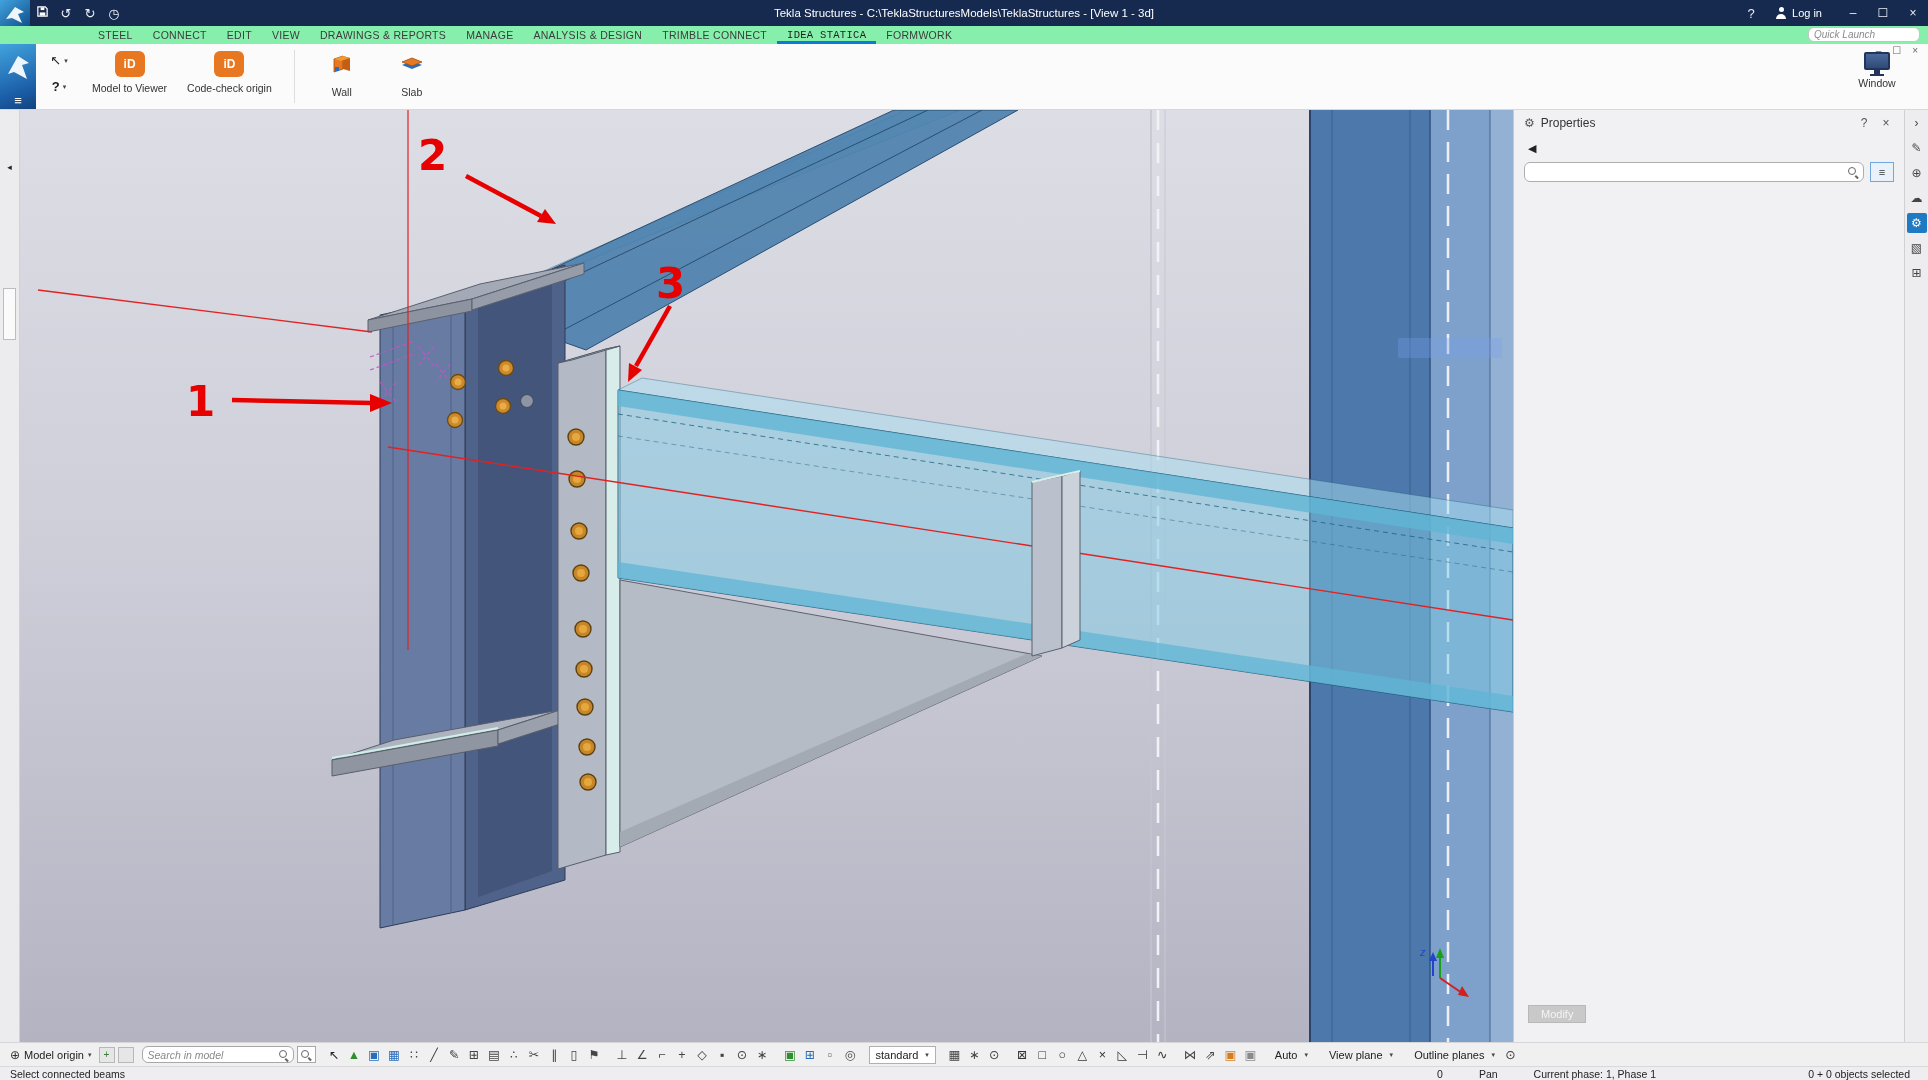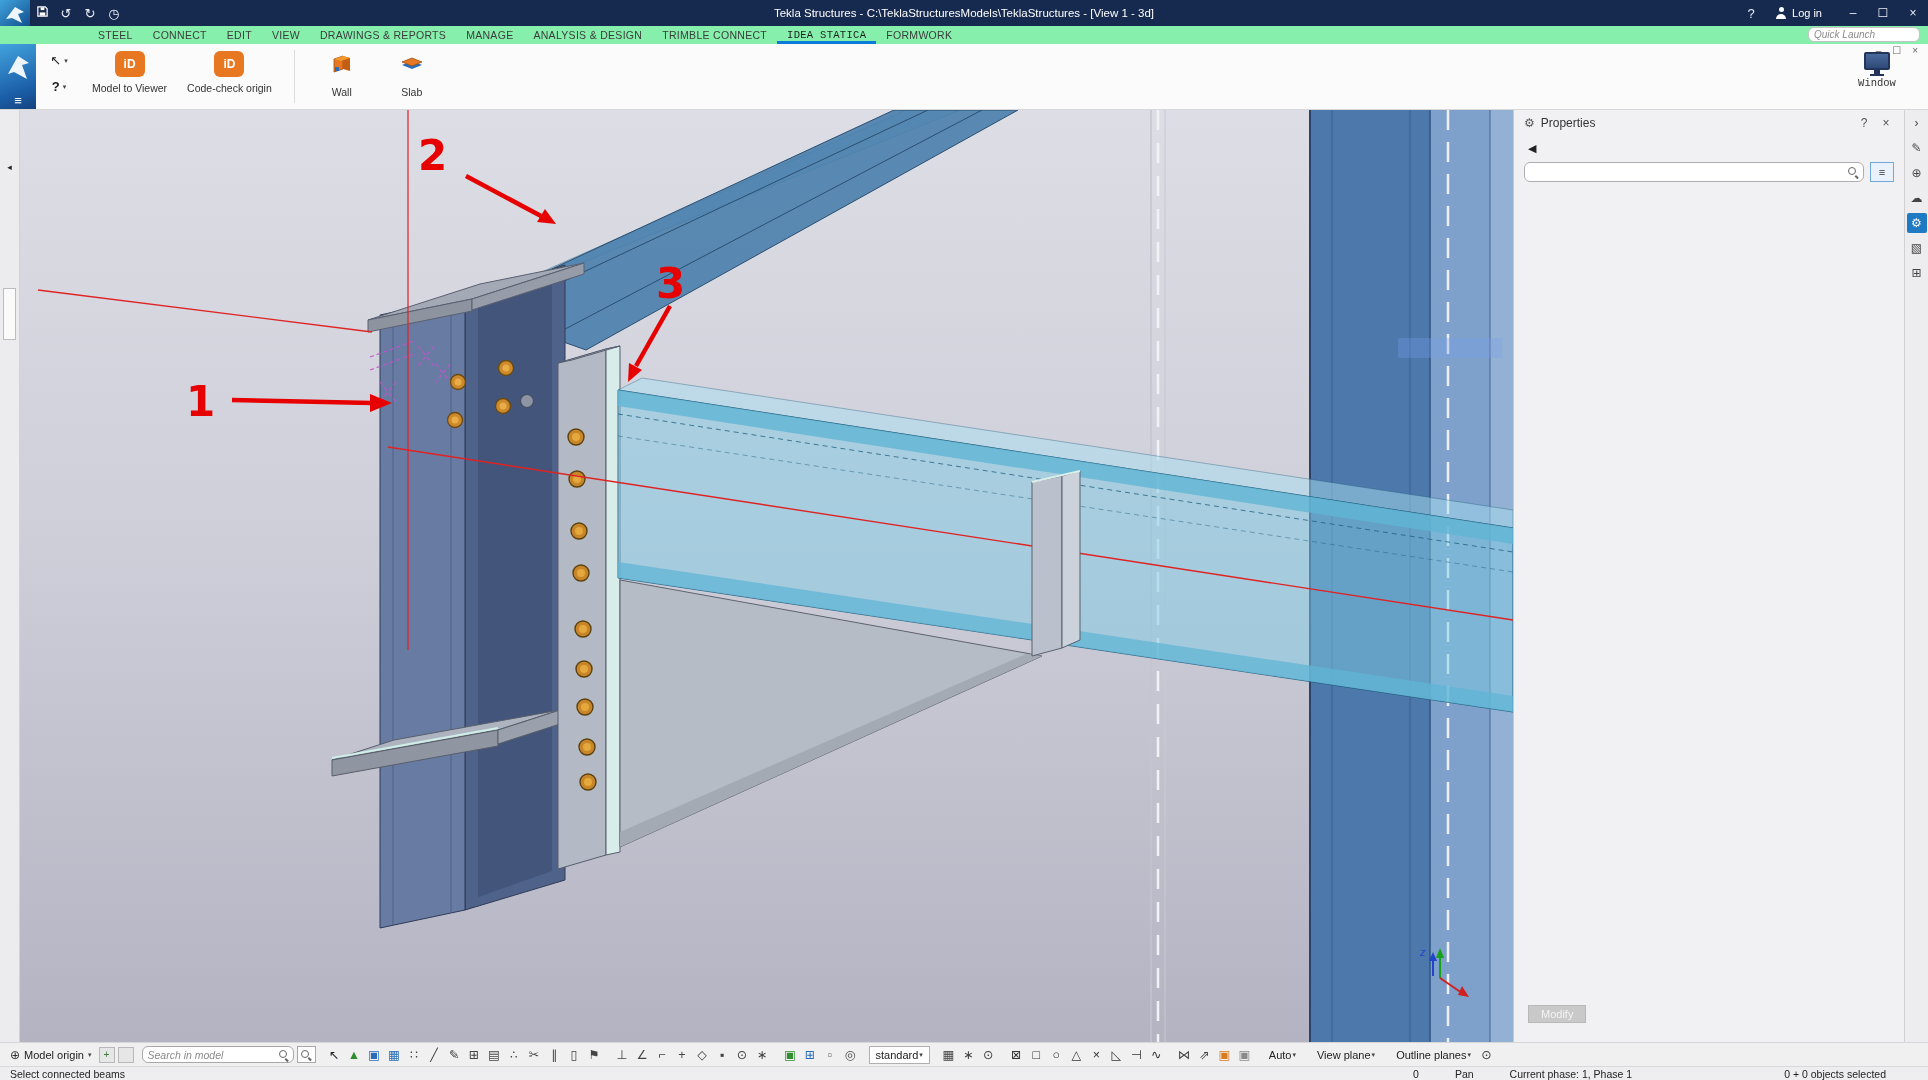--- a/index.html
+++ b/index.html
@@ -41,21 +41,21 @@
   .rb-tools{width:46px;display:flex;flex-direction:column;padding-top:9px;gap:11px;align-items:center;}
   .rb-tool{display:flex;align-items:center;gap:3px;font-size:13px;color:#1a1a1a;}
   .rb-tool .caret{font-size:7px;color:#444;}
   .rb-tool .q{font-weight:bold;}
   .rb-btn{display:flex;flex-direction:column;align-items:center;padding:7px 10px 0;min-width:70px;}
   .rb-label{font-size:10.5px;color:#333;margin-top:5px;white-space:nowrap;}
   .idea-icon{width:30px;height:26px;background:#e87722;border-radius:6px;color:#fff;display:flex;
     align-items:center;justify-content:center;font-weight:bold;font-size:12px;}
   .rb-sep{width:1px;background:#ddd;margin:6px 12px;}
   .rb-right{margin-left:auto;position:relative;padding-right:16px;display:flex;align-items:flex-start;}
-  .window-btn{padding-top:6px;font-family:Liberation Mono, monospace;}
+  .window-btn{padding-top:6px;}
   .monitor-icon{width:26px;height:18px;border:2px solid #23345a;border-radius:2px;
     background:linear-gradient(#4a6a9c,#2e4a78);position:relative;margin:2px auto 2px;}
   .monitor-icon::after{content:"";position:absolute;left:8px;bottom:-6px;width:6px;height:4px;background:#23345a;}
   .monitor-icon::before{content:"";position:absolute;left:4px;bottom:-8px;width:14px;height:2px;background:#23345a;}
   .mdi{position:absolute;top:1px;right:10px;display:flex;gap:11px;color:#666;font-size:10px;}
 
   
   #main{position:absolute;top:110px;left:0;width:100%;height:932px;}
   #leftstrip{position:absolute;left:0;top:0;width:20px;height:100%;background:#ececee;border-right:1px solid #d2d2d4;}
   .ls-arrow{margin-top:52px;text-align:center;font-size:9px;color:#222;}
@@ -95,29 +95,29 @@
   .caret{font-size:7px;color:#444;}
   .mini-btn{width:16px;height:16px;border:1px solid #b8b8b8;background:#e6e6e6;margin-left:3px;
     display:flex;align-items:center;justify-content:center;font-size:10px;color:#3a7a3a;}
   .search-wrap{position:relative;margin-left:8px;}
   .search-wrap input{width:152px;height:17px;border:1px solid #a8a8a8;font-size:10.5px;padding:0 20px 0 5px;}
   .search-wrap .mag{position:absolute;right:4px;top:3px;}
   .boxed-mag{width:19px;height:17px;border:1px solid #a8a8a8;background:#fff;margin-left:3px;
     display:flex;align-items:center;justify-content:center;}
   .grp{display:flex;gap:1px;margin-left:9px;}
   .bicon{width:19px;height:18px;display:flex;align-items:center;justify-content:center;font-size:12.5px;color:#3d3d3d;}
-  .bselect{display:flex;align-items:center;gap:1px;margin-left:9px;height:18px;padding:0 6px;font-size:11px;color:#222;}
+  .bselect{display:flex;align-items:center;gap:7px;margin-left:9px;height:18px;padding:0 6px;font-size:11px;color:#222;}
   .bselect.boxed{border:1px solid #b0b0b0;background:#fff;}
 
   
   #statusbar{position:absolute;top:1066px;left:0;width:100%;height:14px;background:#eeeef0;
     border-top:1px solid #d8d8da;display:flex;align-items:center;font-size:10.5px;color:#222;padding:0 10px;}
   .sb-right{margin-left:auto;display:flex;align-items:center;gap:36px;}
   .sb-gap{width:80px;}
-  .sb-last{margin-right:32px;}
+  .sb-last{margin-right:8px;}
 
   
   .mag{position:relative;width:12px;height:12px;display:inline-block;}
   .mag::before{content:"";position:absolute;left:1px;top:1px;width:6px;height:6px;border:1.5px solid #666;border-radius:50%;}
   .mag::after{content:"";position:absolute;left:8.5px;top:8.5px;width:4px;height:1.5px;background:#666;
     transform:rotate(45deg);transform-origin:0 0;}
 </style>
 </head>
 <body>
 

